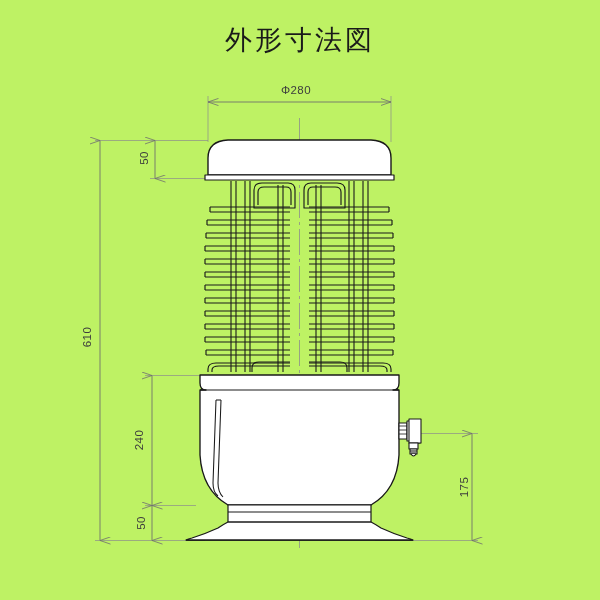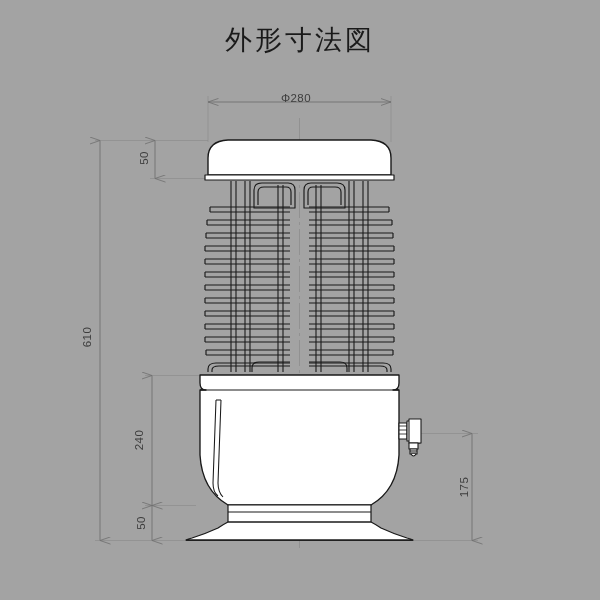--- a/index.html
+++ b/index.html
@@ -12,21 +12,21 @@
     width: 600px;
     height: 600px;
     font-family: "Liberation Sans", "DejaVu Sans", sans-serif;
     overflow: hidden;
     position: relative;
   }
   #stage {
     position: relative;
     width: 600px;
     height: 600px;
-    background: #a3a3a3;
+    background: #bef264;
   }
   #drawing {
     position: absolute;
     left: 0;
     top: 0;
     width: 600px;
     height: 600px;
     display: block;
   }
   .ttl {
@@ -261,21 +261,21 @@
                  Q394,534 381,528
                  Q375,524 371,522 Z" fill="#ffffff" stroke="#1a1a1a" stroke-width="1.25"></path>
 
         <line x1="186" y1="540" x2="413" y2="540" stroke="#1a1a1a" stroke-width="1.25"></line>
       </g>
     </g>
   </svg>
 
   <div class="ttl">外形寸法図</div>
 
-  <div class="dimtxt" style="left:281px; top:92px;">Φ280</div>
+  <div class="dimtxt" style="left:281px; top:84px;">Φ280</div>
 
   <div class="dimtxt vert" style="left:137px; top:152px;">50</div>
 
   <div class="dimtxt vert" style="left:77px; top:331px;">610</div>
 
   <div class="dimtxt vert" style="left:129px; top:434px;">240</div>
 
   <div class="dimtxt vert" style="left:134px; top:517px;">50</div>
 
   <div class="dimtxt vert" style="left:454px; top:481px;">175</div>

